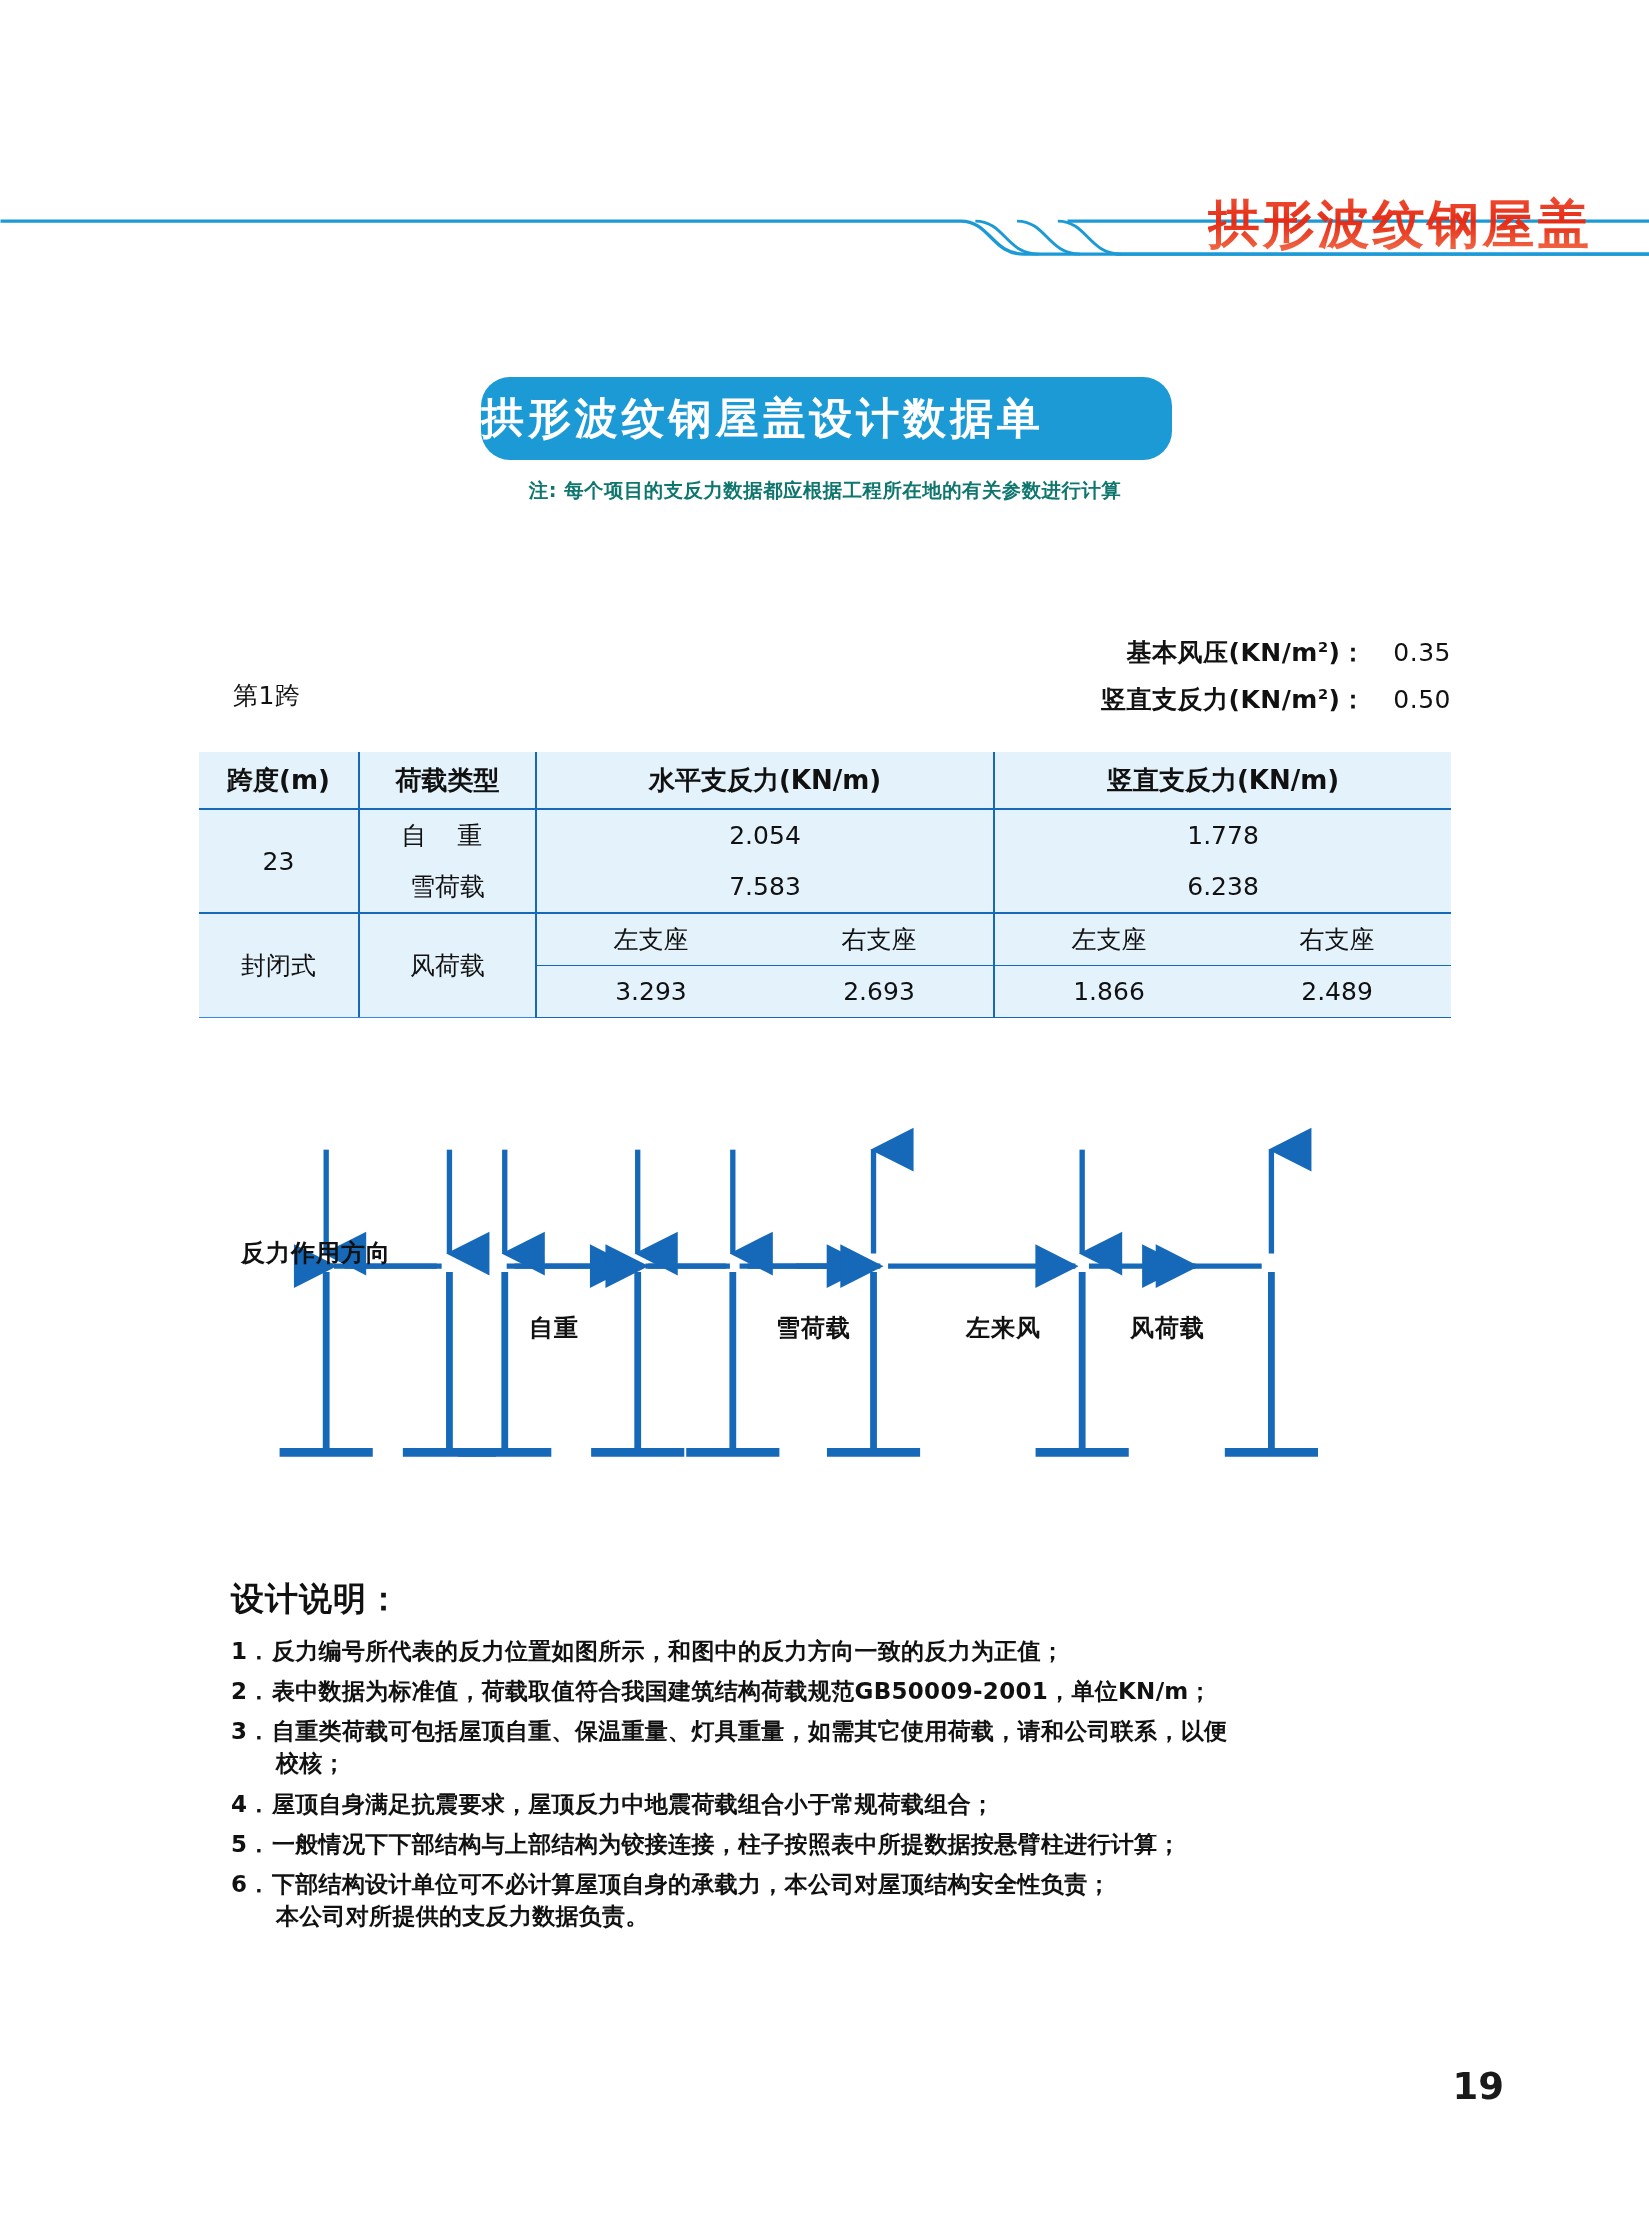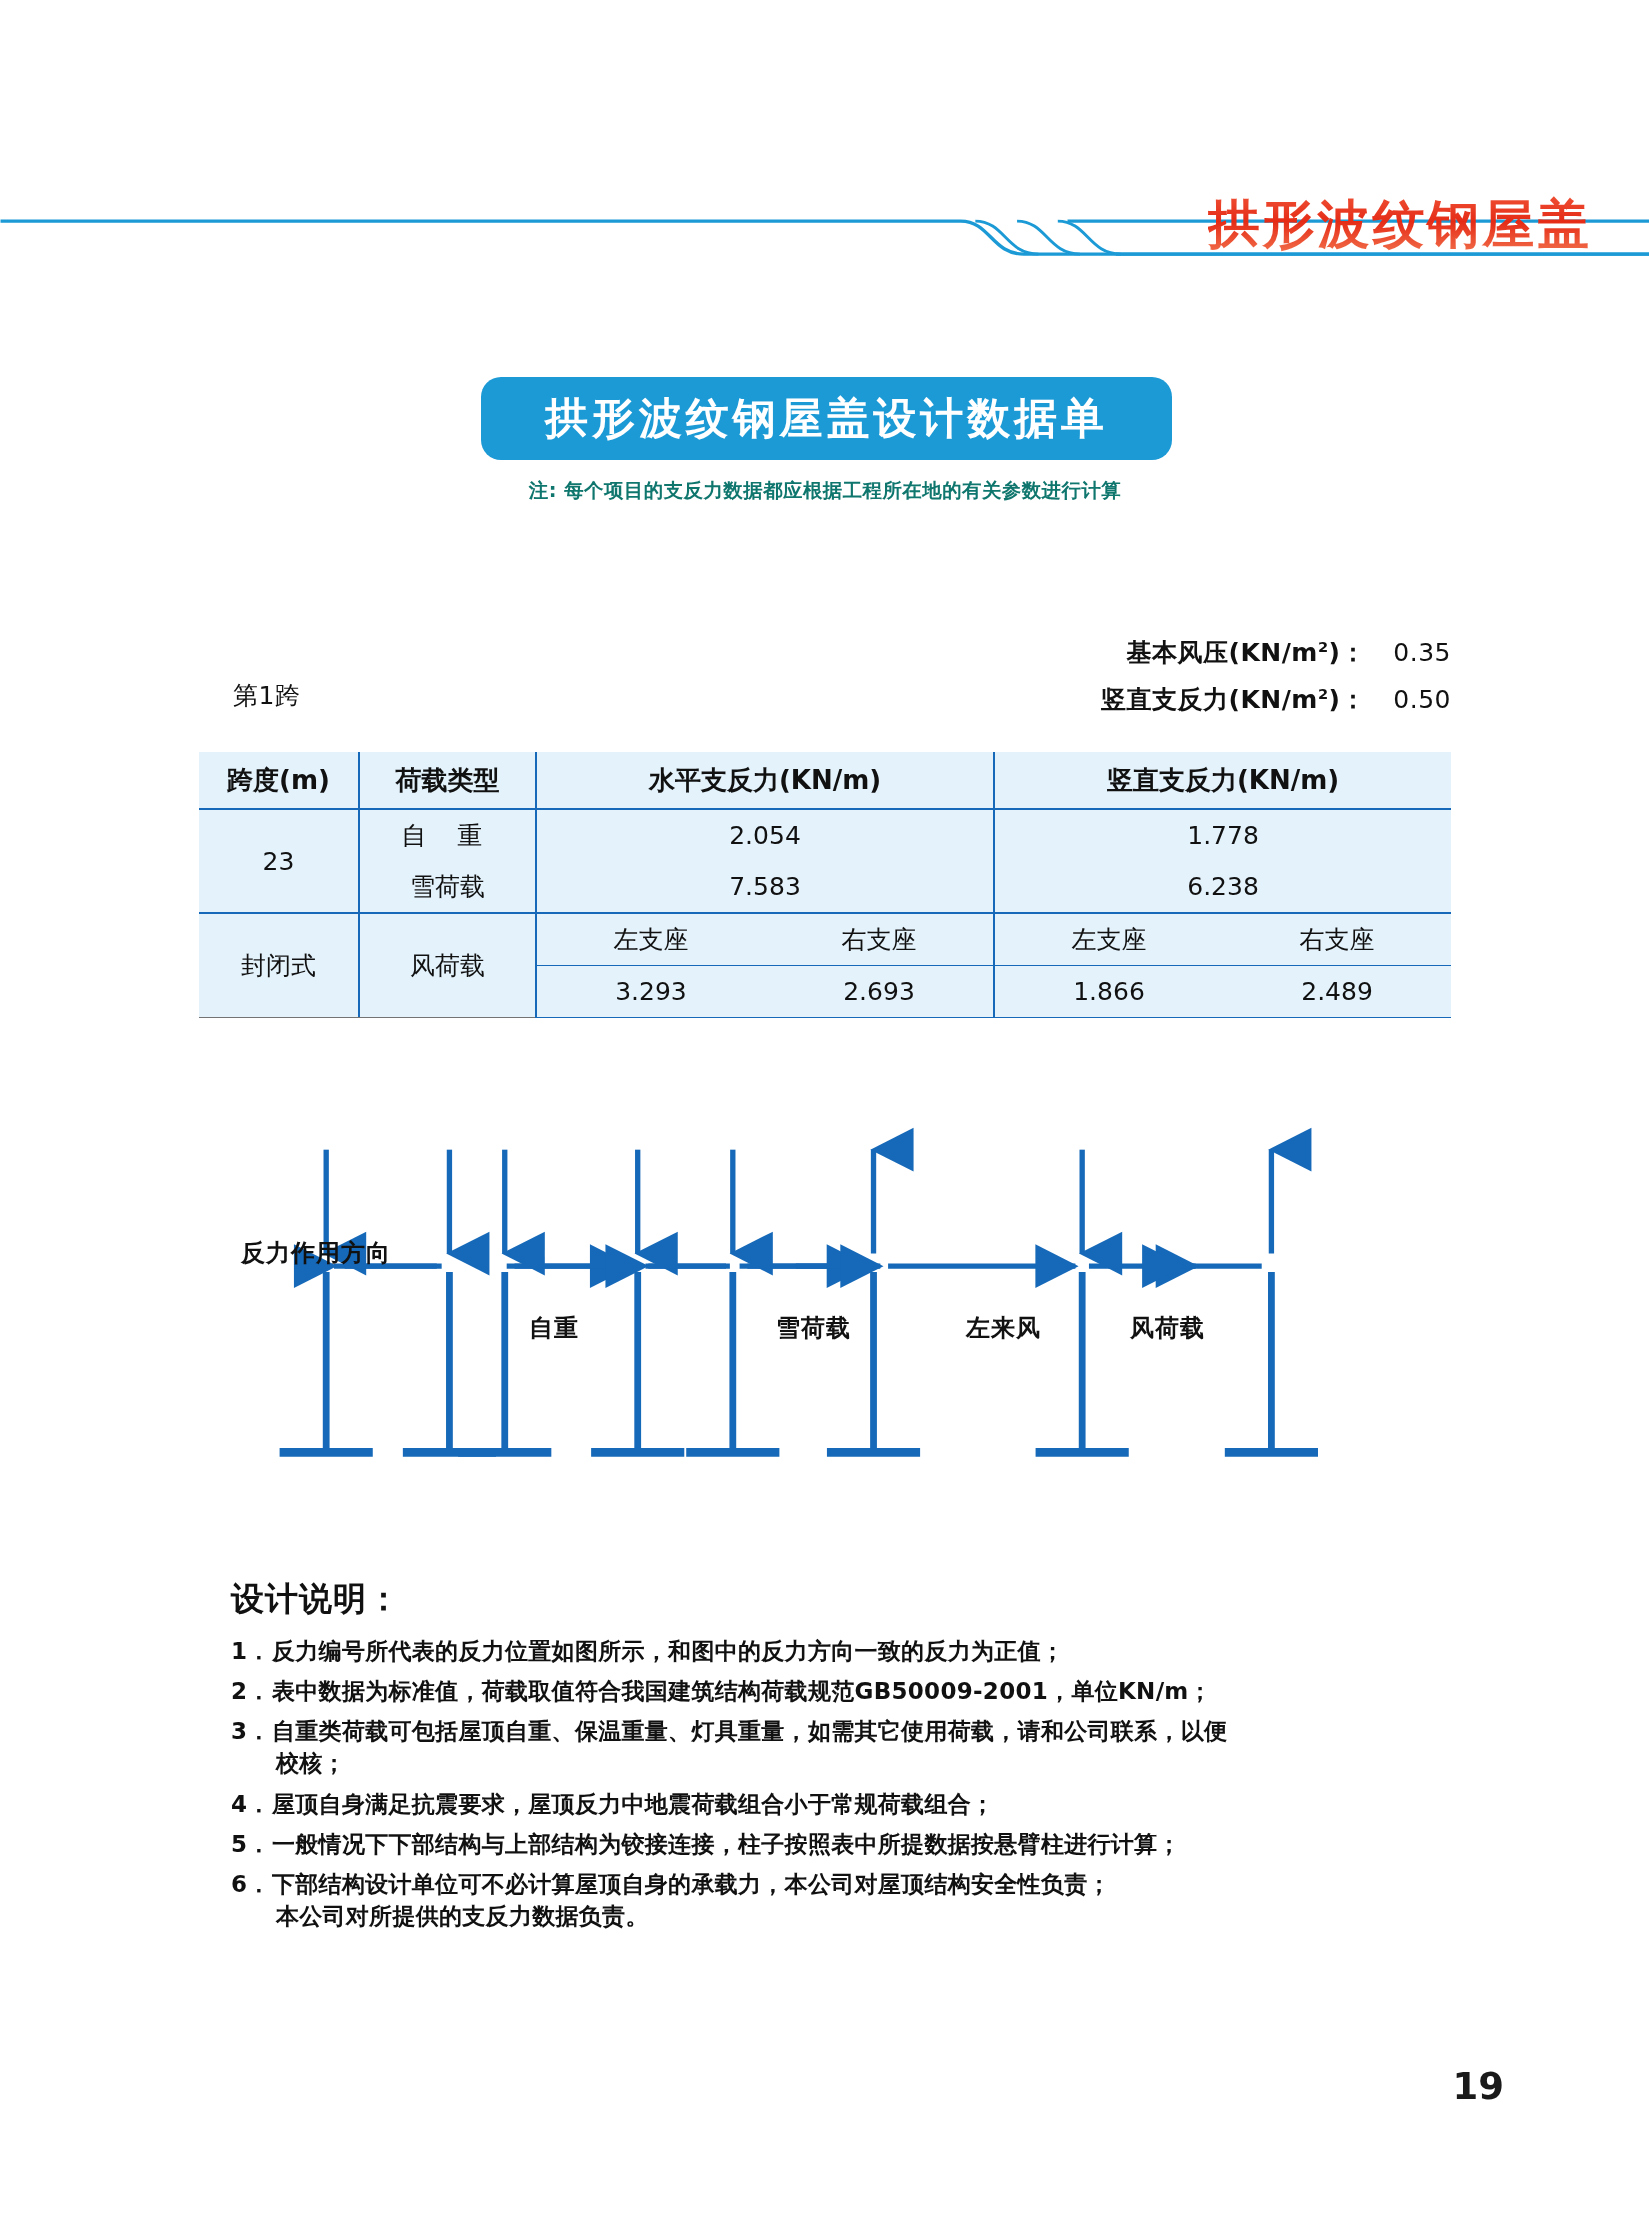--- a/index.html
+++ b/index.html
@@ -19,22 +19,22 @@
     color:#e8381f;
     background:linear-gradient(180deg,#f0563a 0%,#e52b16 45%,#f47c55 100%);
     -webkit-background-clip:text;background-clip:text;
     -webkit-text-fill-color:transparent;
     font-family:"DejaVu Sans","Liberation Sans",sans-serif;
     white-space:nowrap;
   }
   
   .pill{
     position:absolute;left:481px;top:377px;width:691px;height:83px;
-    background:#1b9ad6;border-radius:20px;
-    display:flex;align-items:center;justify-content:center;
+    background:#1b9ad6;border-radius:29px;
+    display:flex;align-items:center;
   }
   .pill-text{
     color:#ffffff;font-size:43px;font-weight:bold;letter-spacing:3.9px;
     white-space:nowrap;
   }
   .pill-note{
     position:absolute;left:0;top:477px;width:1650px;text-align:center;
     font-size:19.4px;font-weight:bold;color:#0f766e;letter-spacing:0.5px;
   }
   
@@ -47,21 +47,21 @@
   .press-val{width:85px;text-align:right;font-weight:normal;font-size:25px;}
   .sup{font-size:14.6px;vertical-align:super;}
   .span-label{
     position:absolute;left:233px;top:679px;
     font-size:25px;color:#111;font-weight:normal;letter-spacing:0.5px;
   }
   
   .tbl{
     position:absolute;left:199px;top:752px;width:1252px;
     border-collapse:collapse;table-layout:fixed;
-    background:#737373;
+    background:#3b82f6;
   }
   .tbl td,.tbl th{
     background:#e3f2fb;
     text-align:center;vertical-align:middle;
     font-size:25px;color:#111;font-weight:normal;
     padding:0;
   }
   .tbl .hdr{font-weight:bold;height:56px;font-size:26px;}
   .tbl .thick-top{border-top:2.9px solid #1669b8;}
   .tbl .thin-bot{border-bottom:1.9px solid #1669b8;}

